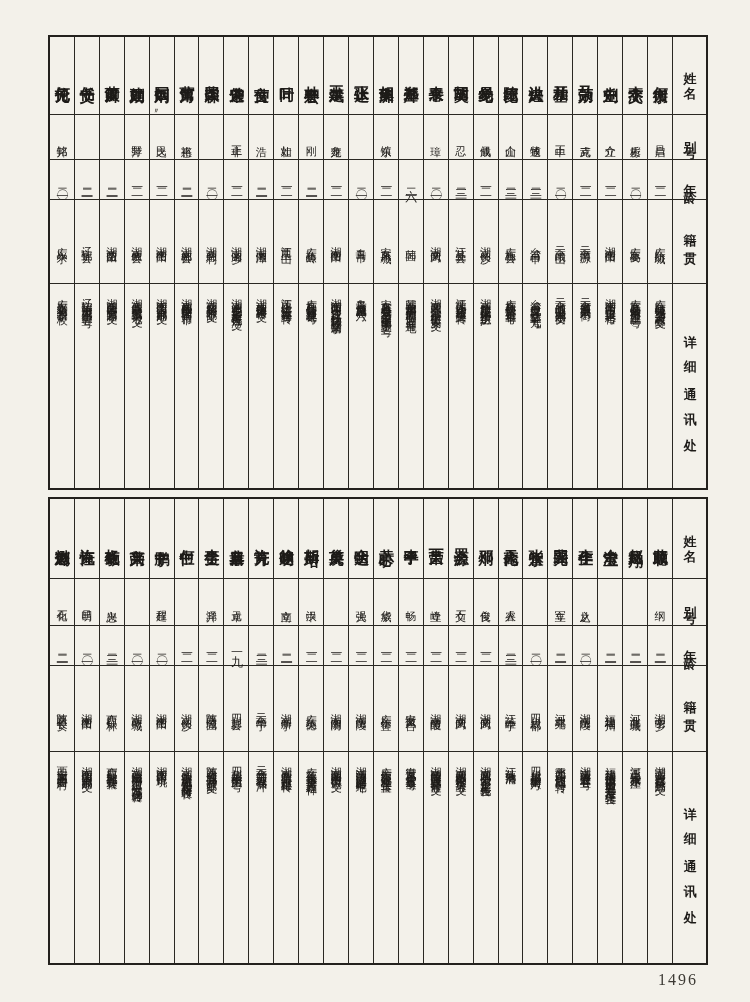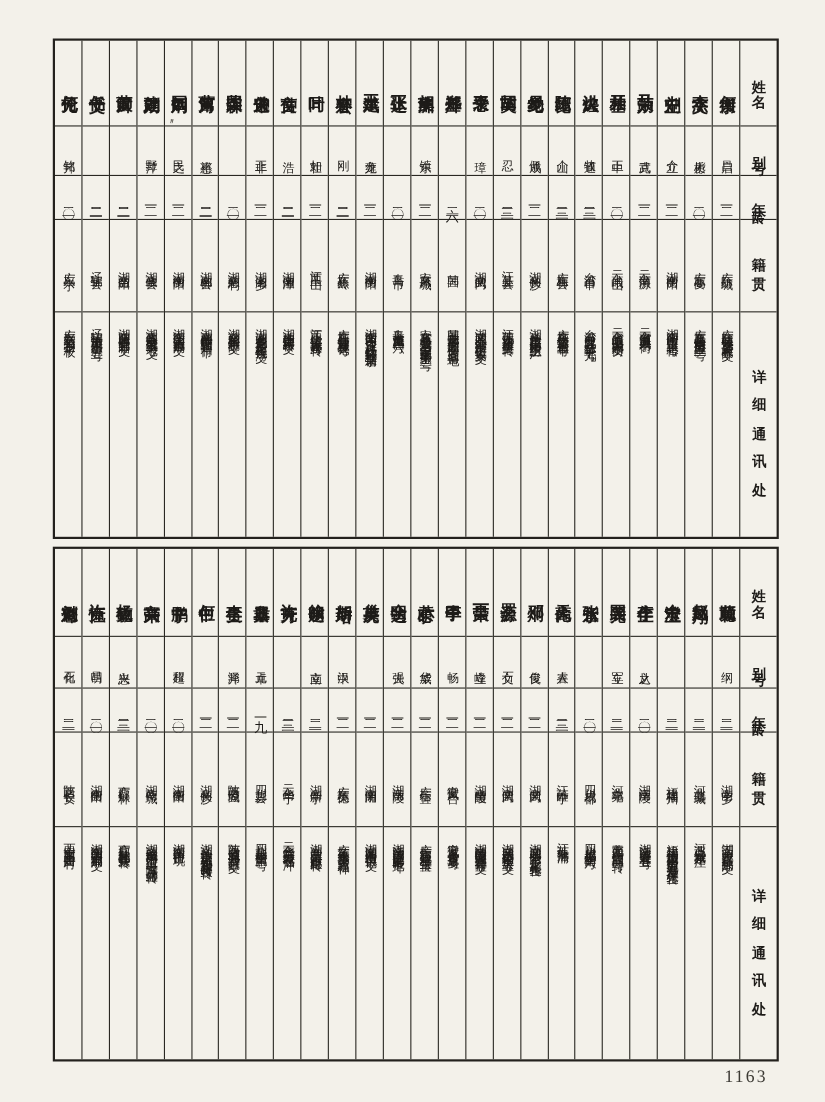--- a/index.html
+++ b/index.html
@@ -960,14 +960,14 @@
         </div>
         <div class="cell native_place">
           <span>陕西长安</span>
         </div>
         <div class="cell address">
           <span>西安市南郊王曲留村</span>
         </div>
       </div>
     </div>
 
-  <div id="page-number">1163</div>
+  <div id="page-number">1496</div>
 </div>
 
 </body></html>

